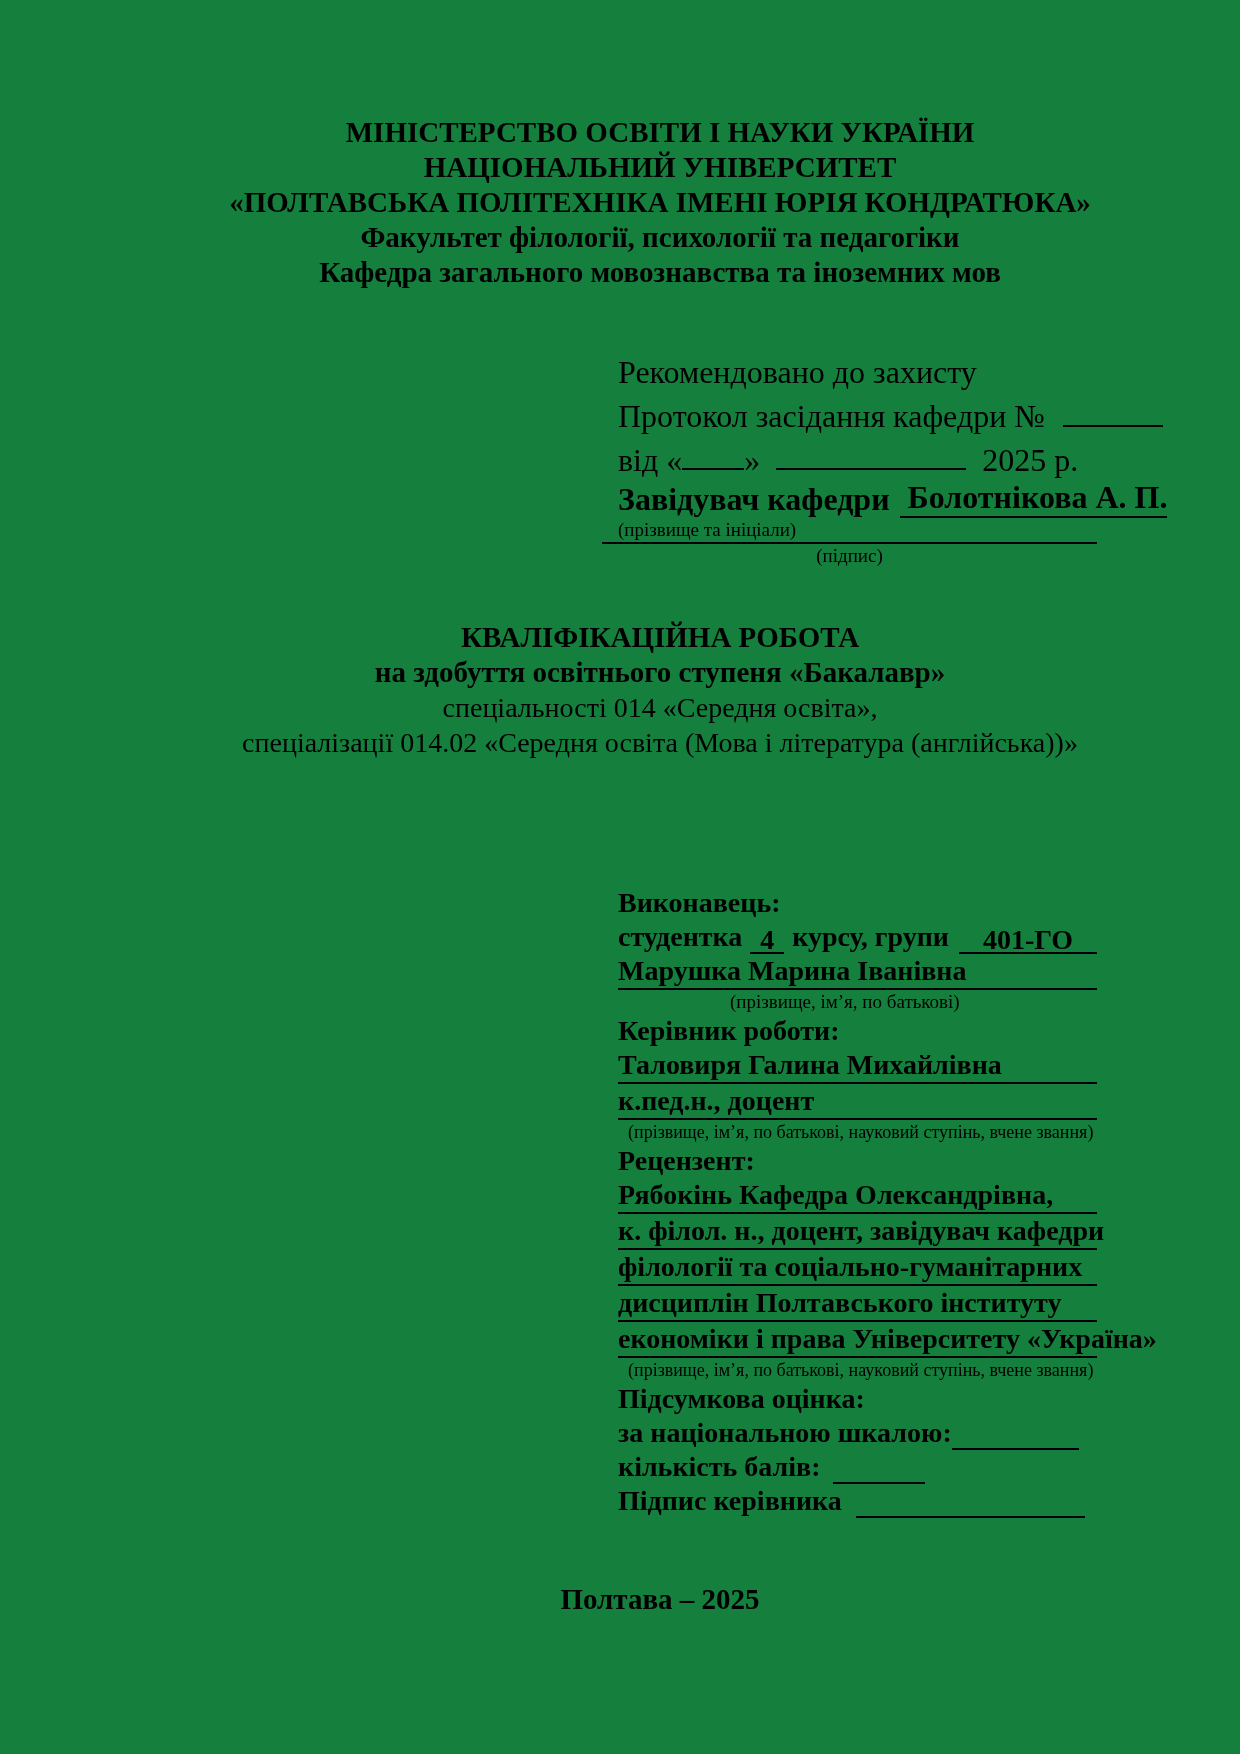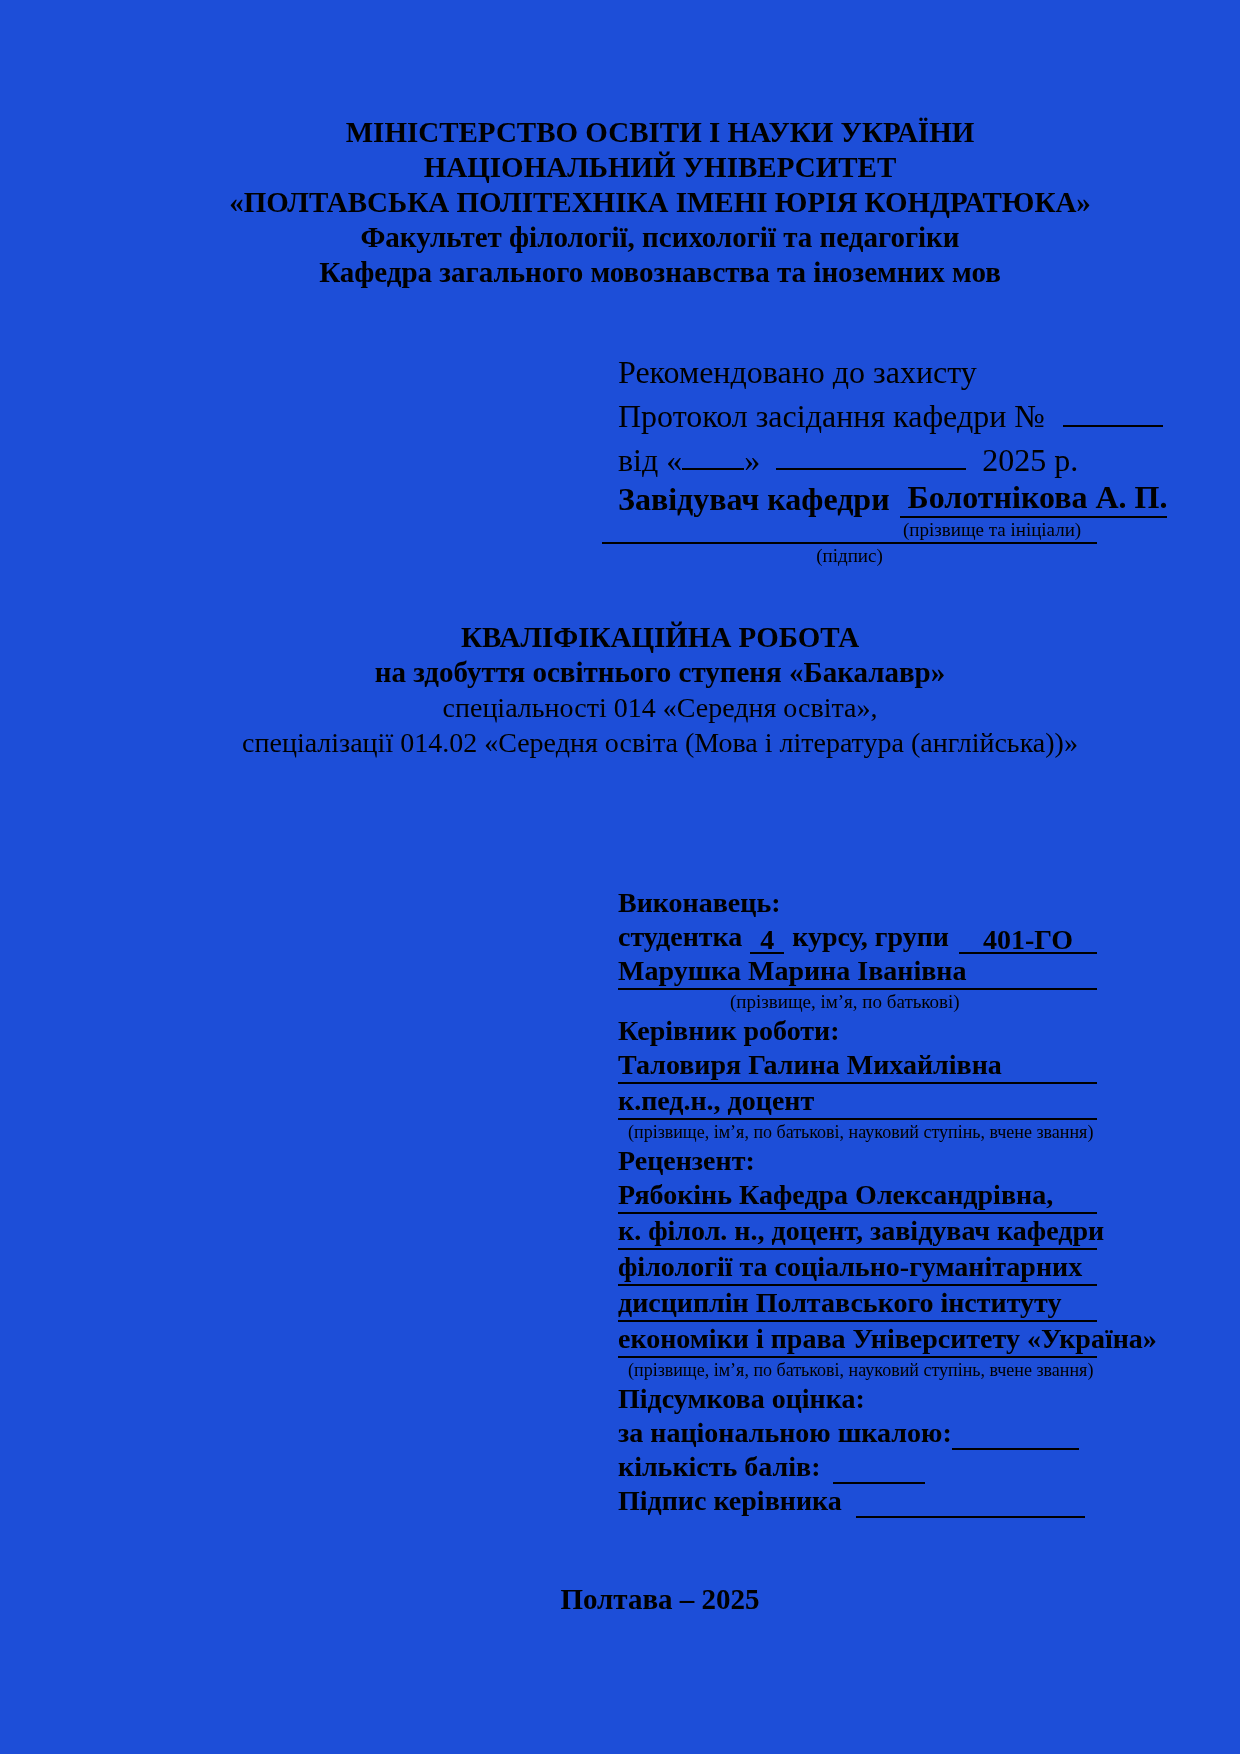--- a/index.html
+++ b/index.html
@@ -1,20 +1,20 @@
 <!DOCTYPE html>
 <html><head>
 <meta charset="utf-8">
 <style>
   html,body { margin:0; padding:0; background:#888; }
   .doc {
     position:relative;
     width:1240px; height:1754px;
     margin:0 auto;
-    background:#1d4ed8;
+    background:#15803d;
     color:#000000;
     font-family:"Liberation Serif","DejaVu Serif",serif;
     overflow:hidden;
   }
   .center-col {
     position:absolute; left:165px; width:990px;
     text-align:center;
   }
   .right-col {
     position:absolute; left:618px; width:479px;
@@ -72,21 +72,21 @@
     </div>
     <div class="row38">
       <span>від «</span><span class="blank" style="width:62px;"></span><span>»</span>
       <span class="blank" style="width:190px; margin-left:8px; margin-right:8px;"></span>
       <span>2025 р.</span>
     </div>
     <div class="row38 flexrow">
       <span>Завідувач кафедри</span>
       <span class="u-name grow" style="margin-left:10px; padding-left:8px;">Болотнікова  А. П.</span>
     </div>
-    <span class="cap" style="margin-left:285px;">(прізвище та ініціали)</span>
+    <span class="cap" style="">(прізвище та ініціали)</span>
     <div class="sig-line"></div>
     <span class="cap sig-cap">(підпис)</span>
   </div>
 
   <div class="center-col" style="top:620px; line-height:35px;font-family:Liberation Serif, serif;">
     <div class="b t29">КВАЛІФІКАЦІЙНА РОБОТА</div>
     <div class="b t29">на здобуття освітнього ступеня «Бакалавр»</div>
     <div class="t28">спеціальності 014 «Середня освіта»,</div>
     <div class="t28">спеціалізації 014.02 «Середня освіта (Мова і література (англійська))»</div>
   </div>

